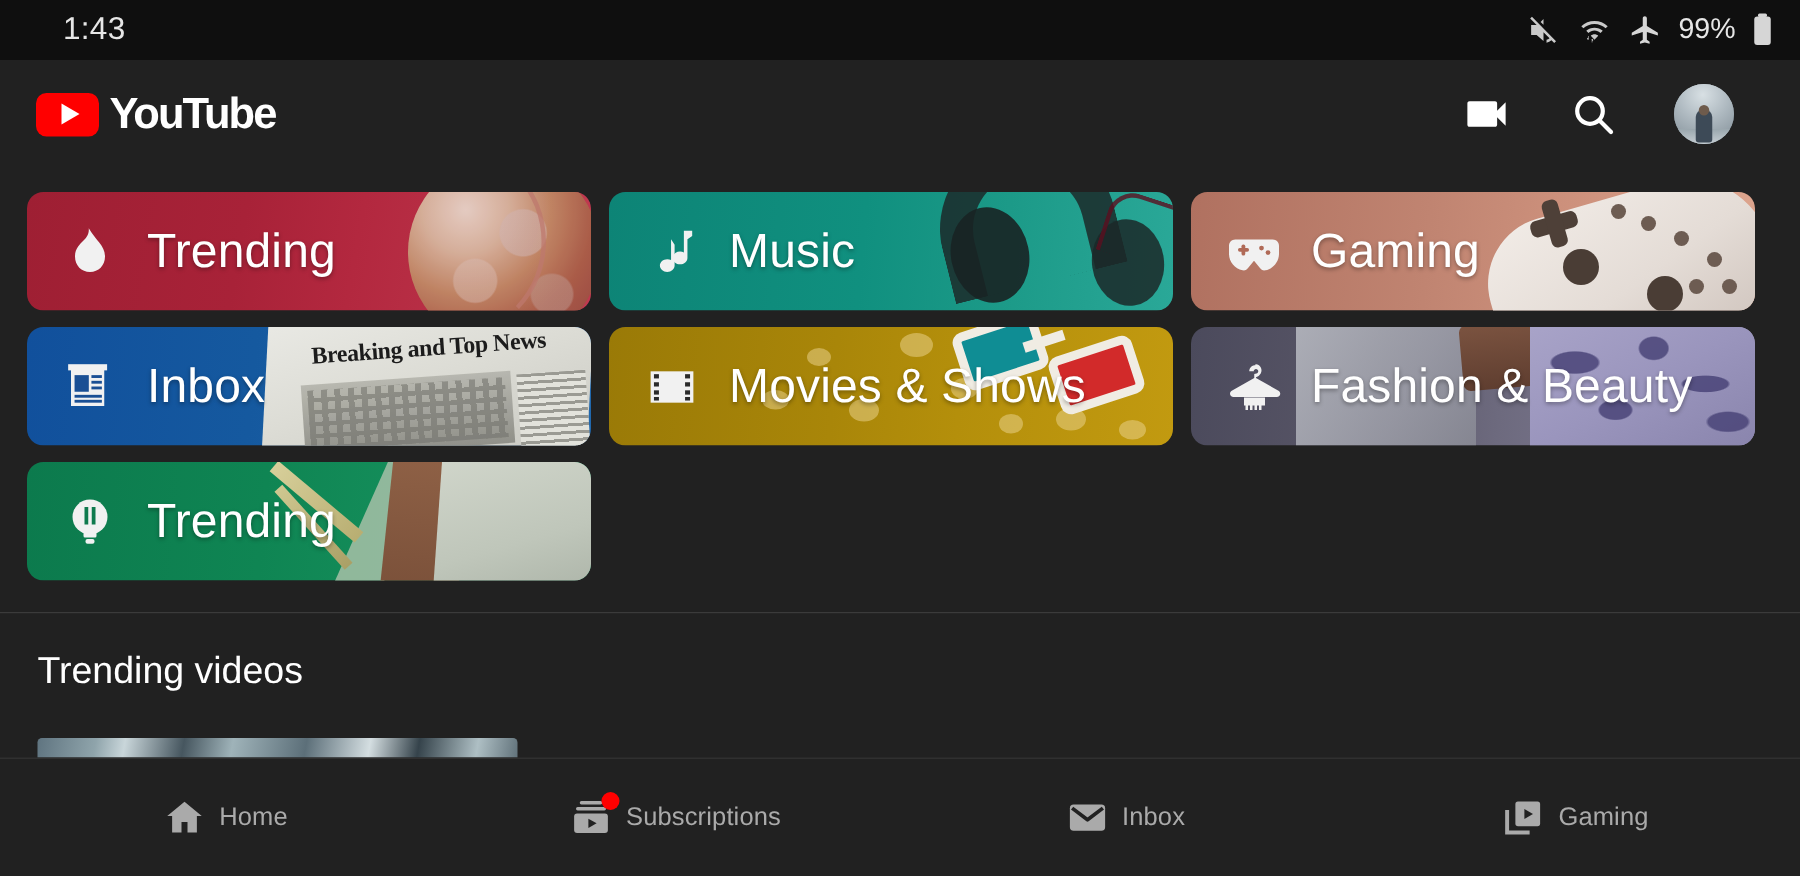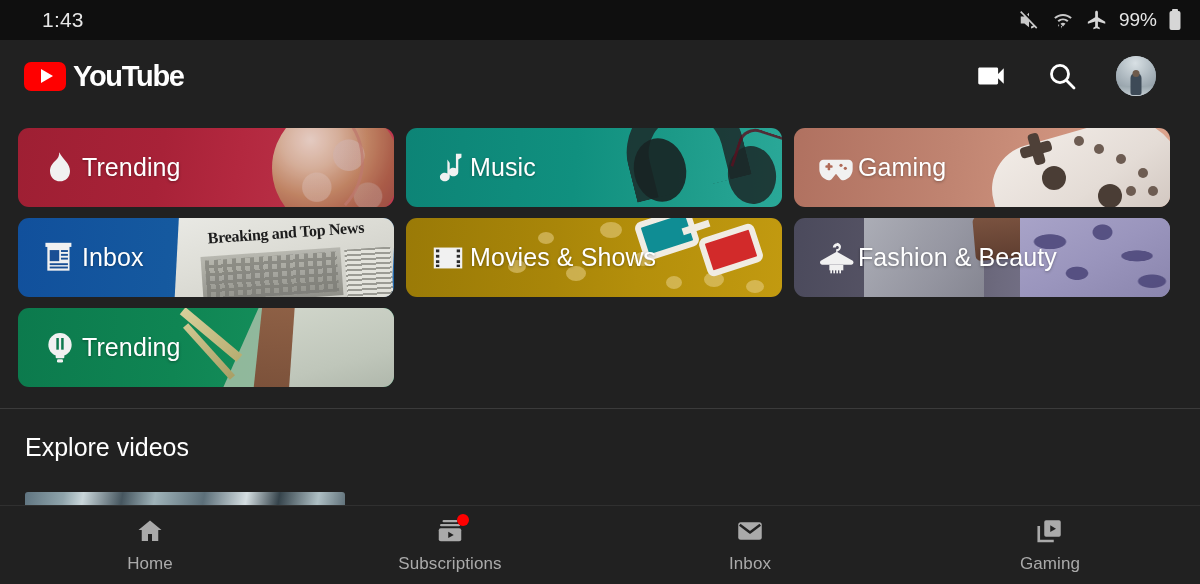--- a/index.html
+++ b/index.html
@@ -69,22 +69,22 @@
     position:relative; width:376px; height:79px; border-radius:11px;
     overflow:hidden; cursor:pointer; flex:0 0 auto;
     display:flex; align-items:center;
   }
   .cat-card .art{ position:absolute; inset:0; }
   .cat-ico{
     position:relative; z-index:3; width:44px; height:44px; margin-left:20px;
     display:flex; align-items:center; justify-content:center;
   }
   .cat-label{
-    position:relative; z-index:3; color:#fff; font-size:25px;
-    letter-spacing:.1px; white-space:nowrap;
+    position:relative; z-index:3; color:#fff; font-size:32px;
+    margin-left:16px; letter-spacing:.1px; white-space:nowrap;
     text-shadow:0 1px 3px rgba(0,0,0,.35);
   }
   .spacer-card{ width:376px; height:79px; flex:0 0 auto; }
 
   
   .art-trending{
     background:linear-gradient(100deg,#9e1f33 0%,#a82238 38%,#b3283f 58%,#c03a50 100%);
   }
   .art-trending .globe{
     position:absolute; right:-6px; top:-24px; width:128px; height:128px;
@@ -274,21 +274,21 @@
       #9fb3b9 40%,#5c6f79 55%,#d4dee1 68%,#35434b 78%,#aebfc4 90%,#55666f 100%);
   }
 
   
   .bottomnav{
     position:absolute; bottom:0; left:0; width:1200px; height:79px;
     background:#212121; display:flex; align-items:center;
     border-top:1px solid #303030;
   }
   .nav-item{
-    flex:1; height:79px; display:flex; flex-direction:column;
+    flex:1; height:79px; display:flex; flex-direction:row;
     align-items:center; justify-content:center; gap:8px; cursor:pointer;
     position:relative;
   }
   .nav-ico{ width:30px; height:30px; display:flex; align-items:center; justify-content:center; position:relative;}
   .nav-label{ font-size:17px; color:#aaaaaa; letter-spacing:.1px;}
   .nav-item.active .nav-label{ color:#ffffff; }
   .badge-dot{
     position:absolute; width:12px; height:12px; border-radius:50%;
     background:#ff0000; top:-2px; right:-4px;
   }
@@ -513,21 +513,21 @@
         </div>
         <div class="cat-label">Trending</div>
       </div>
       <div class="spacer-card"></div>
       <div class="spacer-card"></div>
     </div>
   </div>
 
   <div class="divider"></div>
   <div class="section">
-    <div class="section-title">Explore videos</div>
+    <div class="section-title">Trending videos</div>
     <div class="thumb"></div>
   </div>
 
   <div class="bottomnav">
 
     <div class="nav-item">
       <span class="nav-ico">
         <svg width="30" height="30" viewBox="0 0 24 24" fill="#aaaaaa">
           <path d="M12 3.6 2.8 11.2h2.6V20h5V14.4h3.2V20h5v-8.8h2.6z"></path>
         </svg>

